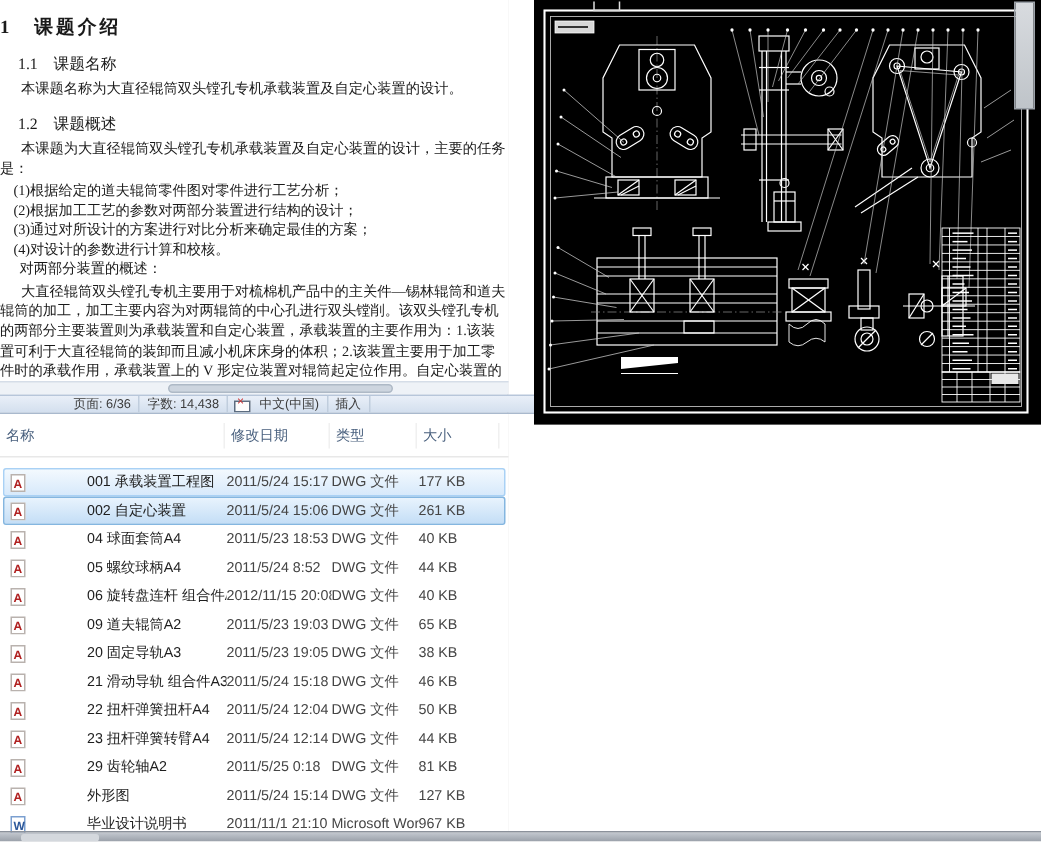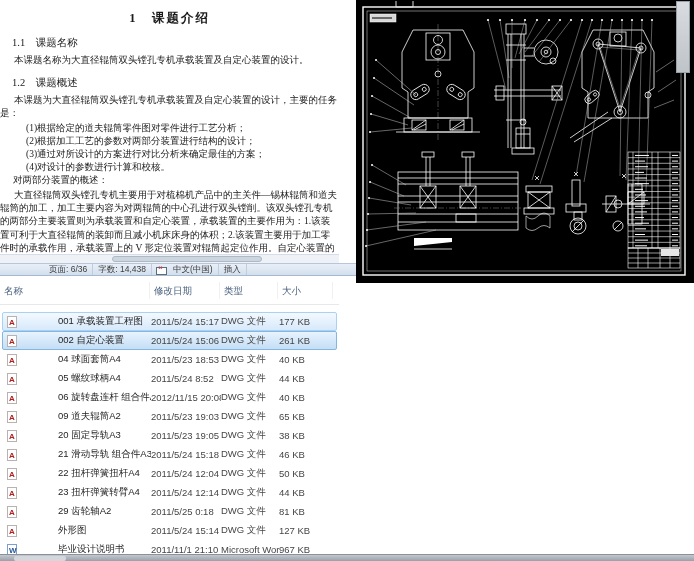--- a/index.html
+++ b/index.html
@@ -8,24 +8,24 @@
   .app { position:relative; width:694px; height:561px; background:#fff; }
 
   
   .left-pane { position:absolute; left:0; top:0; width:339px; height:554px;
                background:#fff; border-right:1px solid #e2e2e2; }
 
   
   .doc { position:relative; width:339px; height:254px; overflow:hidden;
          background:#fff; font-family:"Liberation Serif","DejaVu Serif",serif;
          color:#1a1a1a; }
-  .doc-title { text-align:center; font-size:12.5px; font-weight:bold; margin-top:10px; letter-spacing:2px;}
+  .doc-title { font-size:12.5px; font-weight:bold; margin-top:10px; letter-spacing:2px;}
   .doc-h2 { font-size:10.5px; font-weight:normal; margin:9px 0 4px 12px; }
   .doc-p  { font-size:9.5px; line-height:13.2px; text-indent:14px; margin:1px 0; }
-  .doc-task { font-size:9.5px; line-height:13.2px; margin-left:26px; }
+  .doc-task { font-size:9.5px; line-height:13.2px; margin-left:9px; }
   .doc-lead { font-size:9.5px; line-height:13.2px; margin-left:13px; }
   .doc-over { font-size:9.5px; line-height:13.4px; text-indent:14px; margin-top:1px; }
   .seg-u { }
 
   
   .hscroll { position:relative; width:339px; height:9px; background:#eef2f7;
              border-top:1px solid #d5dde8; }
   .hscroll .thumb { position:absolute; left:112px; top:1px; width:150px; height:6px;
              background:#cdd5df; border:1px solid #aeb9c6; border-radius:3px; }
 

